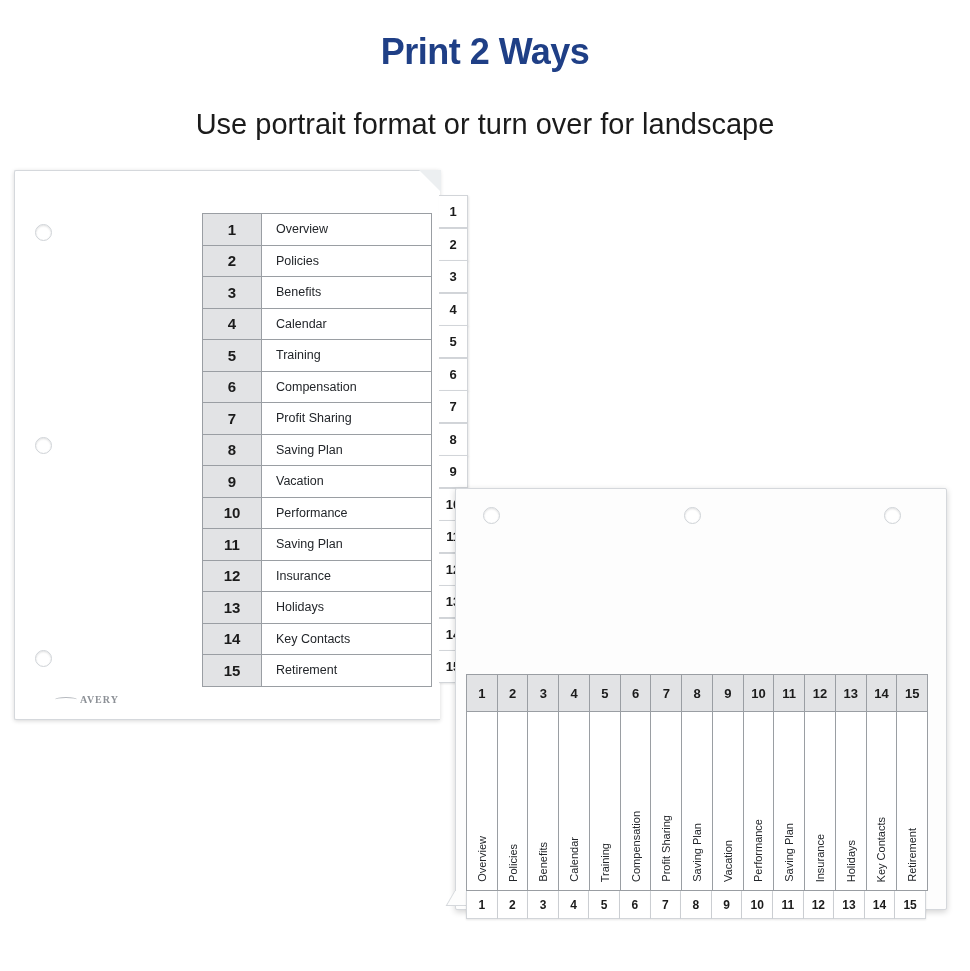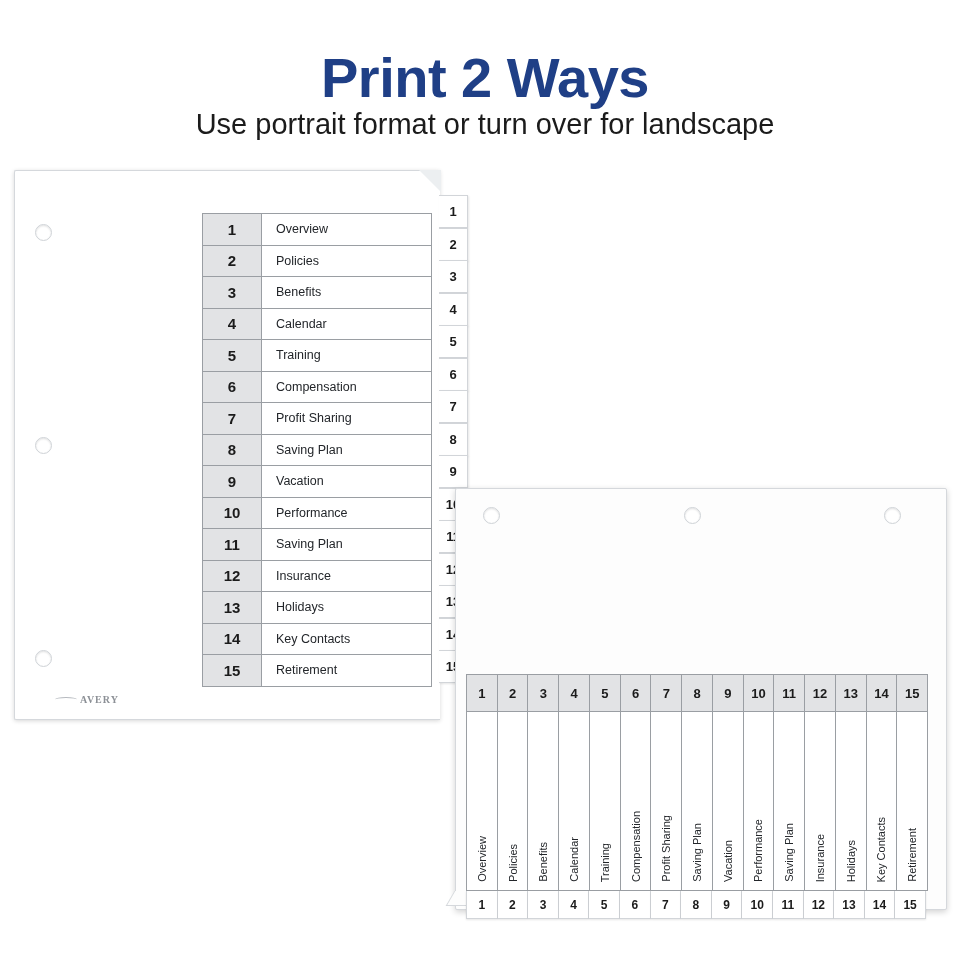--- a/index.html
+++ b/index.html
@@ -15,21 +15,21 @@
     position: relative;
   }
 
   
   .headline {
     position: absolute;
     top: 6px;
     left: 0;
     width: 970px;
     text-align: center;
-    font-size: 56px;
+    font-size: 36px;
     font-weight: bold;
     color: #1f3f86;
     letter-spacing: -0.5px;
     line-height: 1.2;
   }
   .subhead {
     position: absolute;
     top: 82px;
     left: 0;
     width: 970px;

